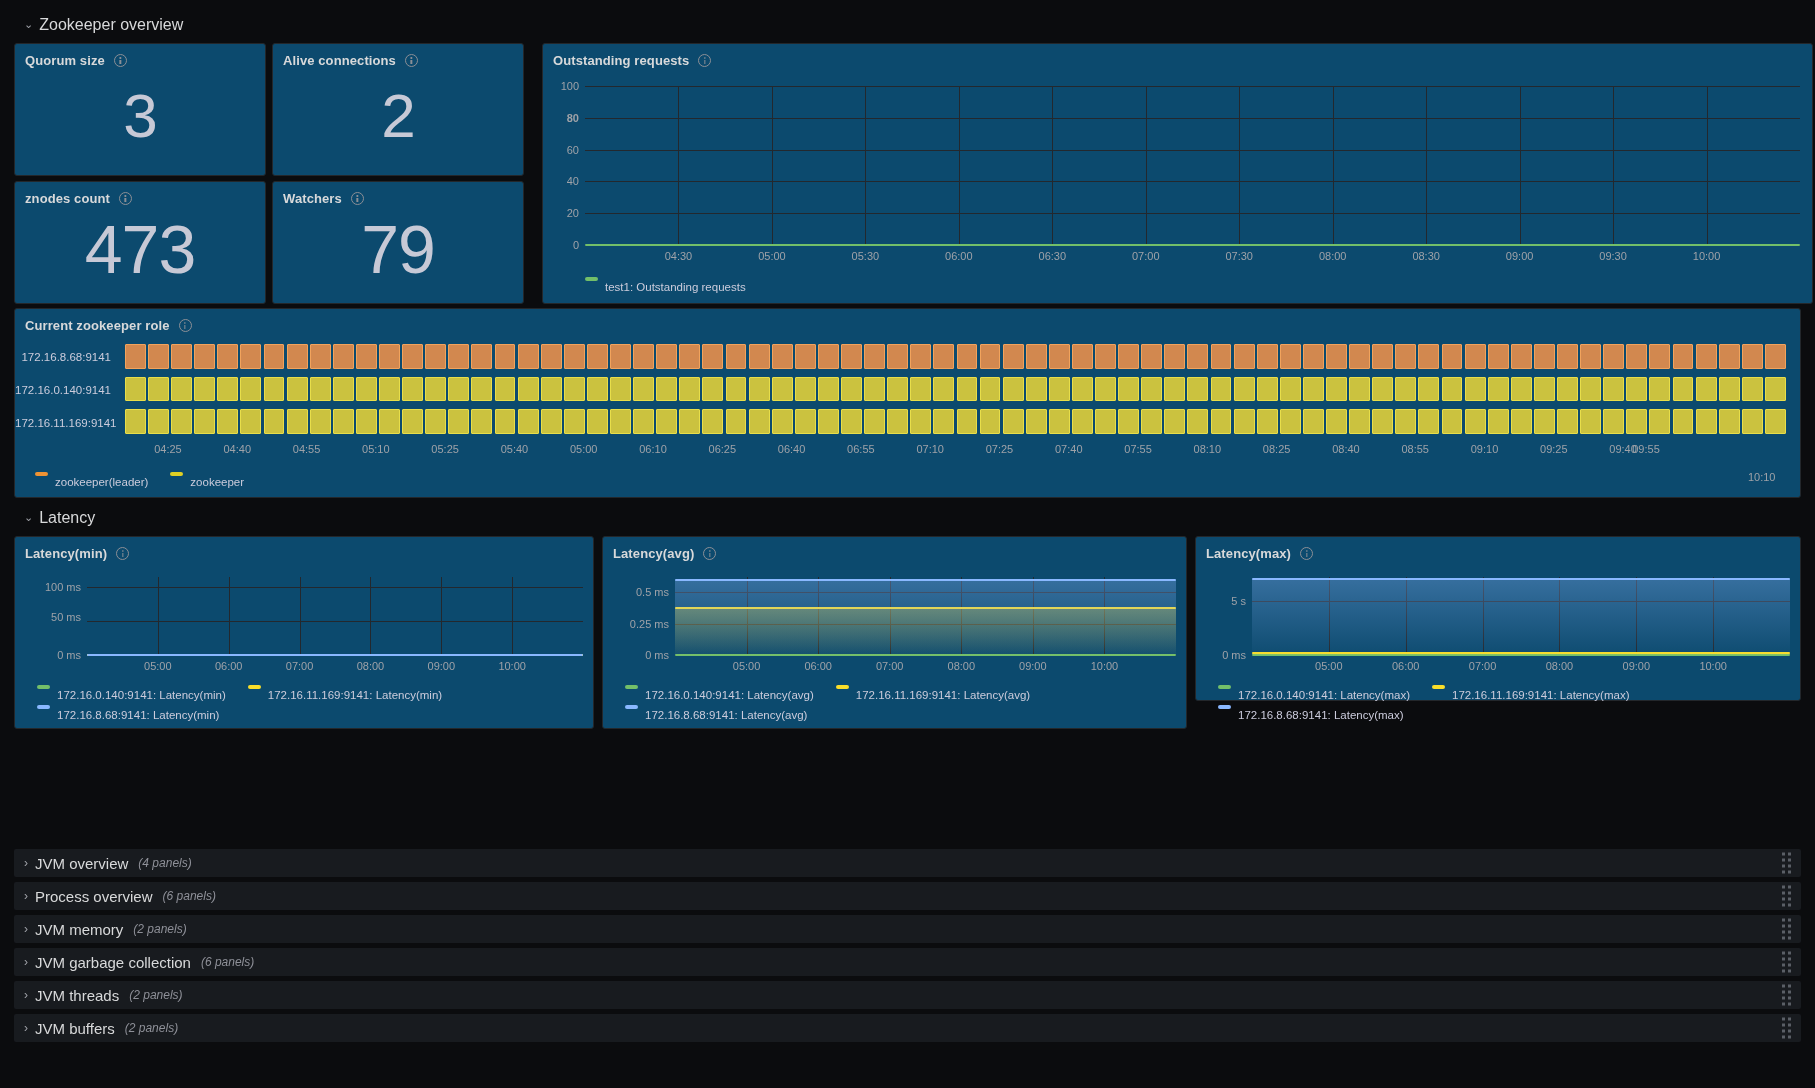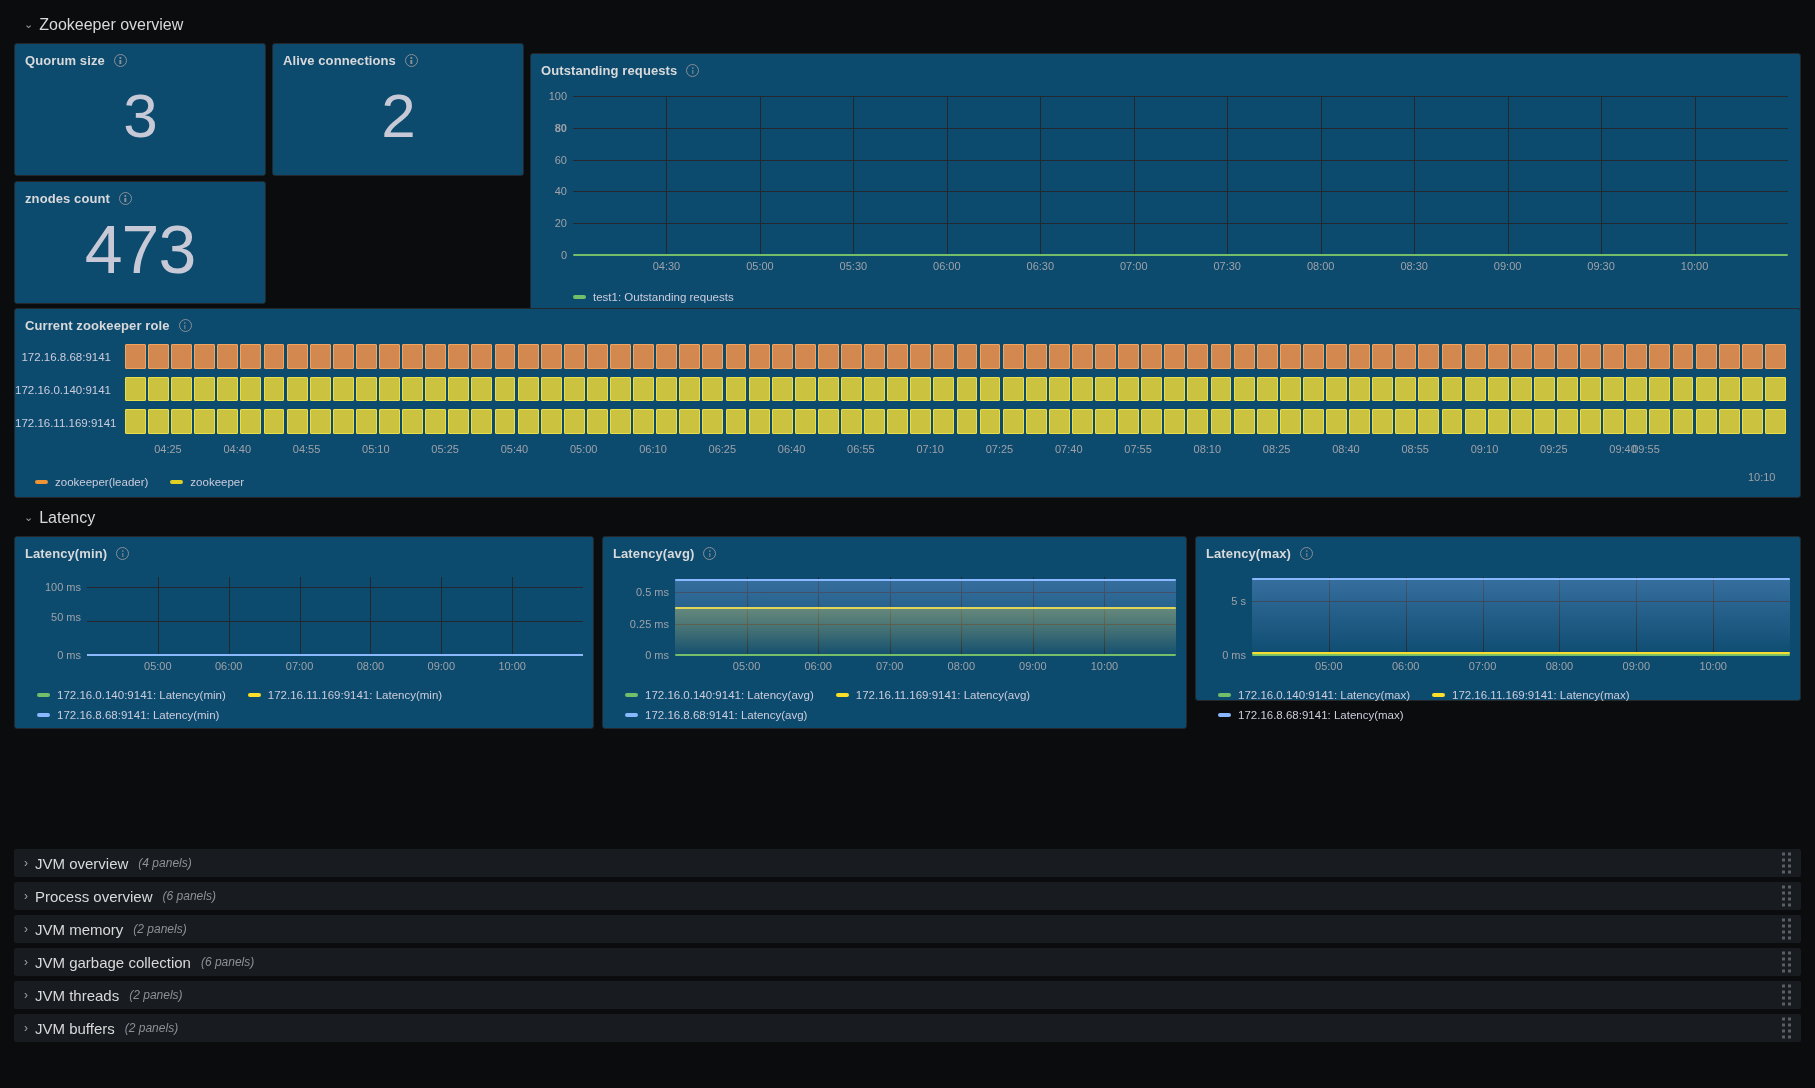--- a/index.html
+++ b/index.html
@@ -64,21 +64,21 @@
   .gridline-v { position: absolute; width: 1px; background: #23282e; }
   .xaxis-label {
     position: absolute; font-size: 11px; color: #9fa2a8;
     transform: translateX(-50%); white-space: nowrap;
   }
   .series-line { position: absolute; height: 2px; border-radius: 1px; }
   .series-area { position: absolute; }
 
   
   .legend { display: flex; flex-wrap: wrap; align-items: center; }
-  .legend-item { display: flex; align-items: center; gap: 7px; font-size: 11.5px; color: #ccccdc; margin-right: 22px; line-height: 20px; }
+  .legend-item { display: flex; gap: 7px; font-size: 11.5px; color: #ccccdc; margin-right: 22px; line-height: 20px; }
   .legend-swatch { width: 13px; height: 4px; border-radius: 2px; flex: none; }
 
   
   .tl-row-label {
     position: absolute; font-size: 11.5px; color: #ccccdc;
     text-align: right; transform: translateY(-50%); white-space: nowrap;
   }
   .tl-cell { position: absolute; border-radius: 1px; }
 
   
@@ -125,22 +125,29 @@
   </div>
 
   <div class="panel" style="position:absolute; left:14px; top:181px; width:252px; height:123px;">
     <div class="panel-title">
       <span>znodes count</span>
       <span class="info-icon"></span>
     </div>
     <div class="stat-value big" style="height:85px;">473</div>
   </div>
 
-
-  <div class="panel" style="position:absolute; left:530px; top:43px; width:1271px; height:261px;margin-top:10px;">
+  <div class="panel" style="position:absolute; left:272px; top:181px; width:252px; height:123px;">
+    <div class="panel-title">
+      <span>Watchers</span>
+      <span class="info-icon"></span>
+    </div>
+    <div class="stat-value big" style="height:85px;">79</div>
+  </div>
+
+  <div class="panel" style="position:absolute; left:542px; top:43px; width:1271px; height:261px;">
     <div class="panel-title">
       <span>Outstanding requests</span>
       <span class="info-icon"></span>
     </div>
     <div class="graph" id="g-outstanding" style="position:absolute; left:0; top:32px; width:1271px; height:195px;">
         <div class="gridline-h" style="left:42px; top:169px; width:1215px;"></div>
         <div class="yaxis-label" style="left:0; top:169px; width:36px;">0</div>
         <div class="gridline-h" style="left:42px; top:137.2px; width:1215px;"></div>
         <div class="yaxis-label" style="left:0; top:137.2px; width:36px;">20</div>
         <div class="gridline-h" style="left:42px; top:105.4px; width:1215px;"></div>

